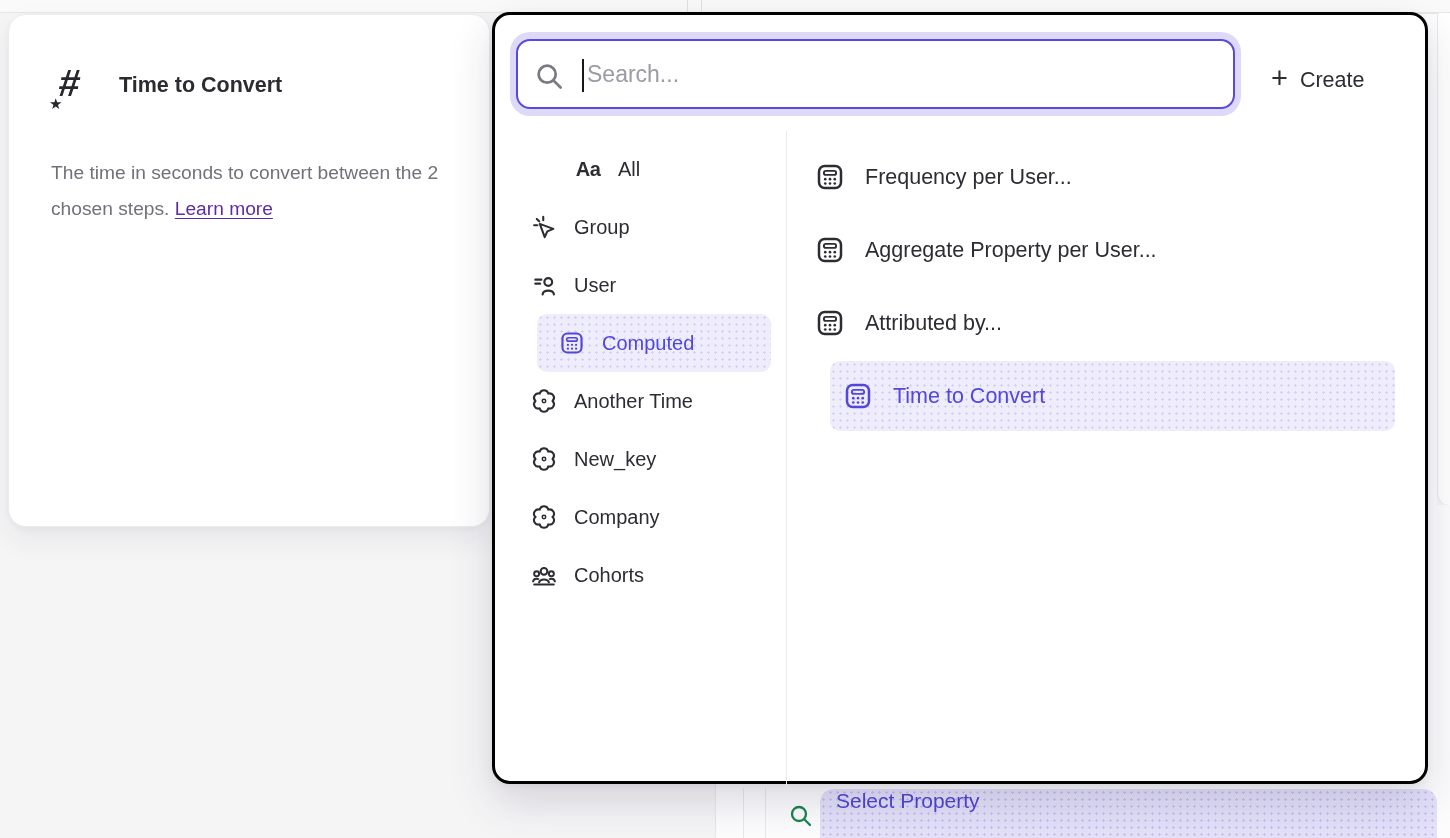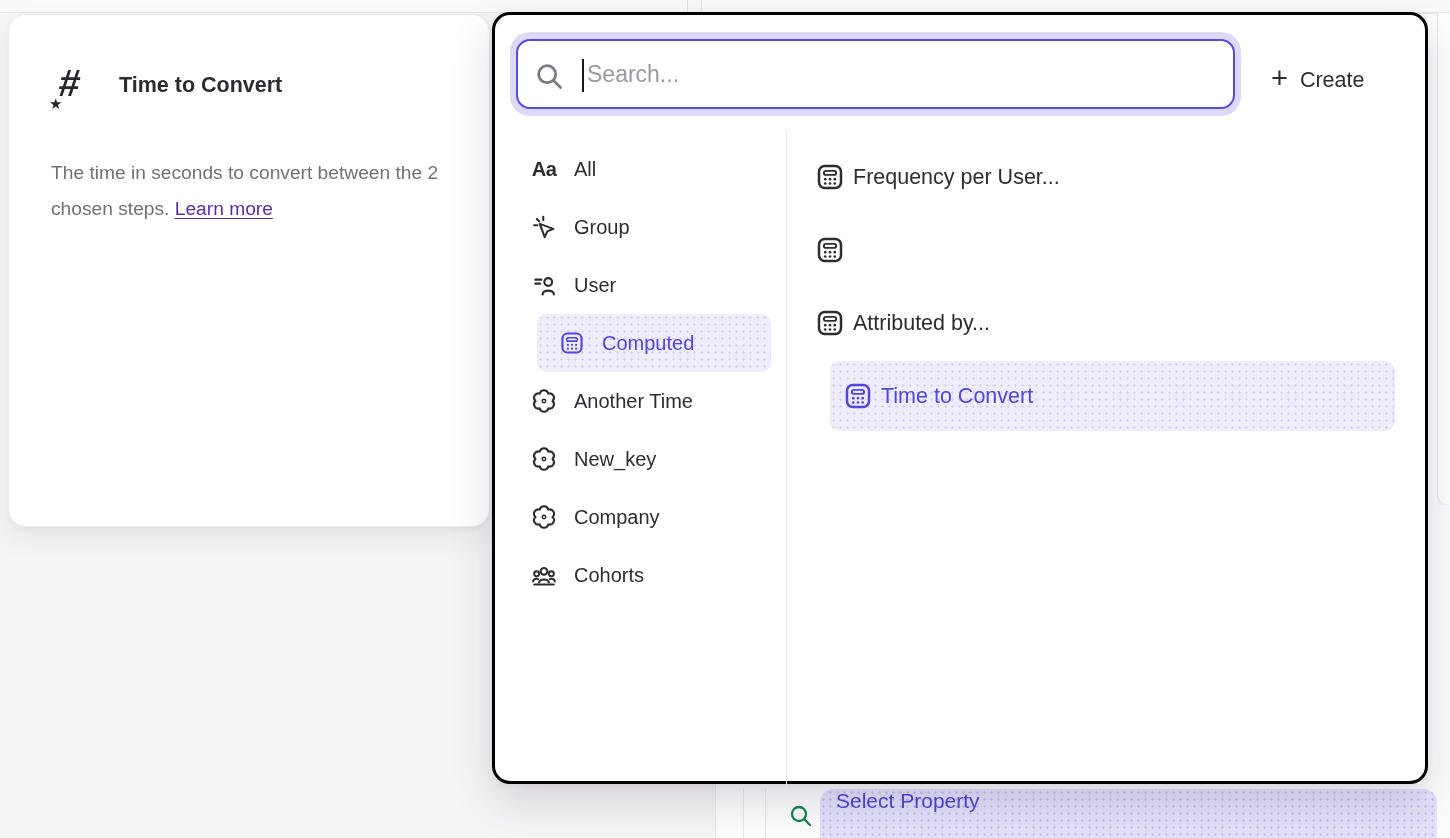--- a/index.html
+++ b/index.html
@@ -86,32 +86,32 @@
 
   .create-button{position:absolute;left:776px;top:44px;height:42px;display:flex;align-items:center;gap:12px;cursor:pointer;}
   .create-plus{font-size:29px;font-weight:400;color:var(--c-text);line-height:1;margin-top:-3px;}
   .create-label{font-size:21.5px;font-weight:500;color:var(--c-text);}
 
   .picker-divider{position:absolute;left:291px;top:116px;width:1px;height:655px;background:var(--c-divider,#EAE9ED);}
 
   .category-list{position:absolute;left:14px;top:125px;width:262px;}
   .category-item{height:58px;display:flex;align-items:center;gap:17px;padding-left:22px;border-radius:10px;cursor:pointer;font-size:20px;font-weight:500;color:var(--c-text);}
   .category-item .cat-icon{width:26px;height:26px;display:flex;align-items:center;justify-content:center;color:#2c2c33;flex:0 0 26px;}
-  .category-item .aa{font-size:20px;font-weight:600;letter-spacing:-0.5px;}
+  .category-item .aa{font-size:20px;font-weight:600;letter-spacing:-0.5px;margin-left:44px;}
   .dotted-sel{
     background-color:var(--c-accent_bg,#EFEDFB);
     background-image:radial-gradient(rgba(80,68,220,.16) 1.1px, rgba(0,0,0,0) 1.3px);
     background-size:7px 7px;
     margin-left:28px;
   }
   .category-item.selected{color:var(--c-accent,#5146DD);}
   .category-item.selected .cat-icon{color:var(--c-accent,#5146DD);}
 
   .results-list{position:absolute;left:307px;top:127px;width:593px;}
-  .result-item{height:70px;margin-bottom:3px;display:flex;align-items:center;gap:8px;padding-left:13px;border-radius:10px;cursor:pointer;font-size:21.5px;font-weight:500;color:var(--c-text);}
+  .result-item{height:70px;margin-bottom:3px;display:flex;align-items:center;gap:20px;padding-left:13px;border-radius:10px;cursor:pointer;font-size:21.5px;font-weight:500;color:var(--c-text);}
   .result-item .res-icon{width:30px;height:30px;display:flex;align-items:center;justify-content:center;color:#2c2c33;flex:0 0 30px;}
   .result-item.selected{color:var(--c-accent,#5146DD);}
   .result-item.selected .res-icon{color:var(--c-accent,#5146DD);}
 
   svg{display:block;}
 </style>
 </head>
 <body>
 
 <svg width="0" height="0" style="position:absolute">
@@ -281,20 +281,21 @@
           </svg>
         </span>
       <span>Frequency per User...</span>
     </div>
     <div class="result-item">
       <span class="res-icon">
           <svg viewBox="0 0 24 24" width="30" height="30">
             <use href="#ic-calc"></use>
           </svg>
         </span>
+      <span>Aggregate Property per User...</span>
     </div>
     <div class="result-item">
       <span class="res-icon">
           <svg viewBox="0 0 24 24" width="30" height="30">
             <use href="#ic-calc"></use>
           </svg>
         </span>
       <span>Attributed by...</span>
     </div>
     <div class="result-item selected dotted-sel">

